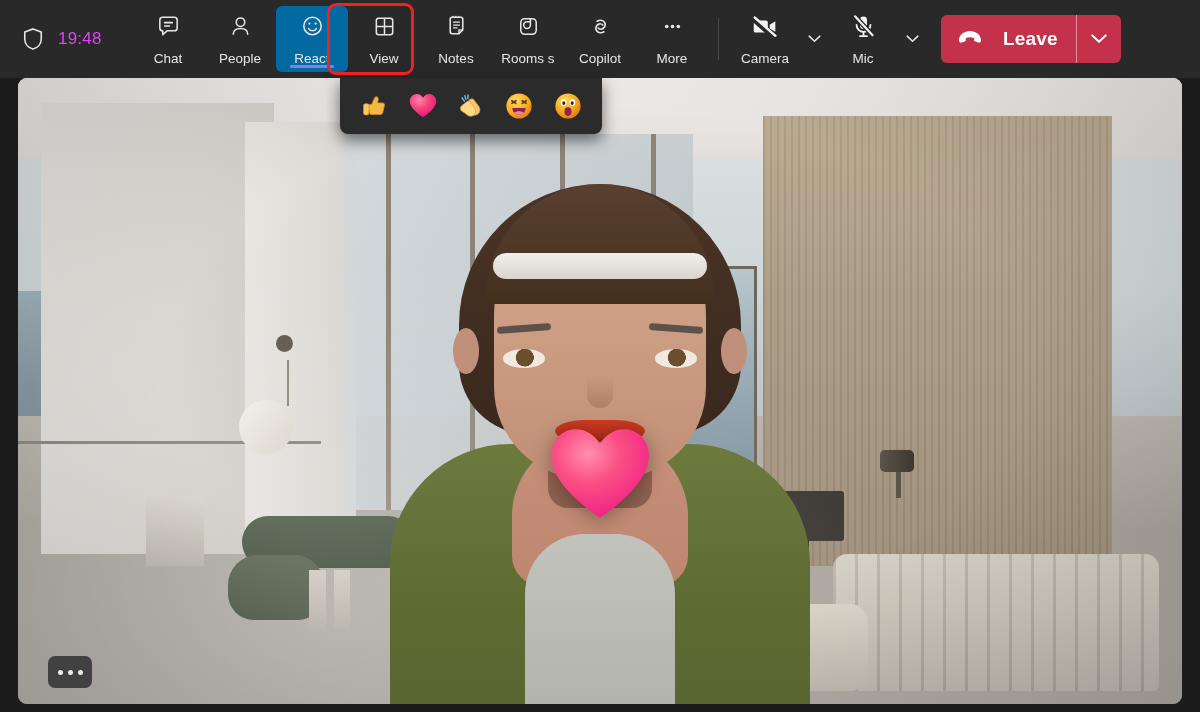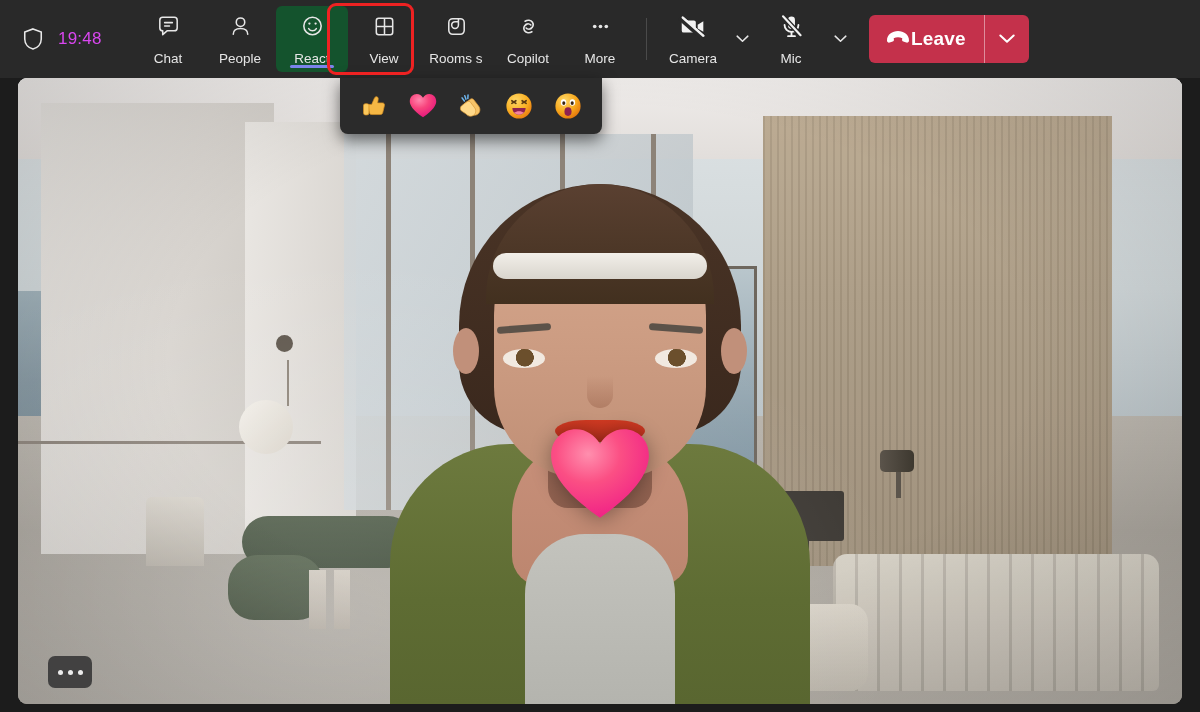--- a/index.html
+++ b/index.html
@@ -44,21 +44,21 @@
     gap: 10px;
     border-radius: 6px;
     cursor: pointer;
     background: transparent;
   }
   .tb-btn .ic { height: 28px; display: flex; align-items: center; justify-content: center; }
   .tb-btn .lbl {
     color: #e6e6e6; font-size: 13.5px; line-height: 15px;
     white-space: nowrap;
   }
-  .tb-btn.active { background: #14532d; }
+  .tb-btn.active { background: #0369a1; }
   .tb-btn .active-bar {
     position: absolute; bottom: 4px; left: 50%;
     transform: translateX(-50%);
     width: 44px; height: 3px; border-radius: 2px;
     background: #7b83eb;
   }
   
   .annot-ring {
     position: absolute;
     left: 327px; top: 3px;
@@ -88,21 +88,21 @@
 
   .leave-wrap {
     display: flex; align-items: stretch;
     background: #c4314b;
     border-radius: 6px;
     height: 48px;
     margin-left: 16px;
     overflow: hidden;
   }
   .leave-main {
-    display: flex; align-items: center; gap: 0;
+    display: flex; align-items: center; gap: 20px;
     padding: 0 18px 0 16px;
     cursor: pointer;
   }
   .leave-main .lv-lbl {
     color: #fff; font-size: 19px; font-weight: bold;
     letter-spacing: .2px;
   }
   .leave-sep { width: 1px; background: rgba(255,255,255,.45); }
   .leave-chev {
     width: 44px; display: flex; align-items: center; justify-content: center;
@@ -437,20 +437,31 @@
       <div class="tb-btn">
         <span class="ic">
           <svg width="27" height="27" viewBox="0 0 28 28" fill="none">
             <rect x="5.5" y="5.5" width="17" height="17" rx="2.5" stroke="#e6e6e6" stroke-width="1.6"></rect>
             <path d="M14 5.5v17M5.5 14h17" stroke="#e6e6e6" stroke-width="1.6"></path>
           </svg>
         </span>
         <span class="lbl">View</span>
       </div>
 
+      <div class="tb-btn">
+        <span class="ic">
+          <svg width="27" height="27" viewBox="0 0 28 28" fill="none">
+            <path d="M7.5 6.5a2 2 0 012-2h9a2 2 0 012 2v11l-4 4h-7a2 2 0 01-2-2z" stroke="#e6e6e6" stroke-width="1.6" stroke-linejoin="round"></path>
+            <path d="M20.5 17.5h-4v4" stroke="#e6e6e6" stroke-width="1.5" stroke-linejoin="round"></path>
+            <path d="M11 9.5h6M11 12.5h6M11 15.5h3.5" stroke="#e6e6e6" stroke-width="1.4" stroke-linecap="round"></path>
+            <path d="M10.3 4.5v-1M13.3 4.5v-1M16.3 4.5v-1" stroke="#e6e6e6" stroke-width="1.4" stroke-linecap="round"></path>
+          </svg>
+        </span>
+        <span class="lbl">Notes</span>
+      </div>
 
       <div class="tb-btn">
         <span class="ic">
           <svg width="27" height="27" viewBox="0 0 28 28" fill="none">
             <rect x="6" y="6" width="16" height="16" rx="4" stroke="#e6e6e6" stroke-width="1.6"></rect>
             <path d="M16 6v6.5a3.5 3.5 0 11-3.5-3.5H16" stroke="#e6e6e6" stroke-width="1.6" stroke-linejoin="round" fill="none"></path>
           </svg>
         </span>
         <span class="lbl">Rooms s</span>
       </div>

